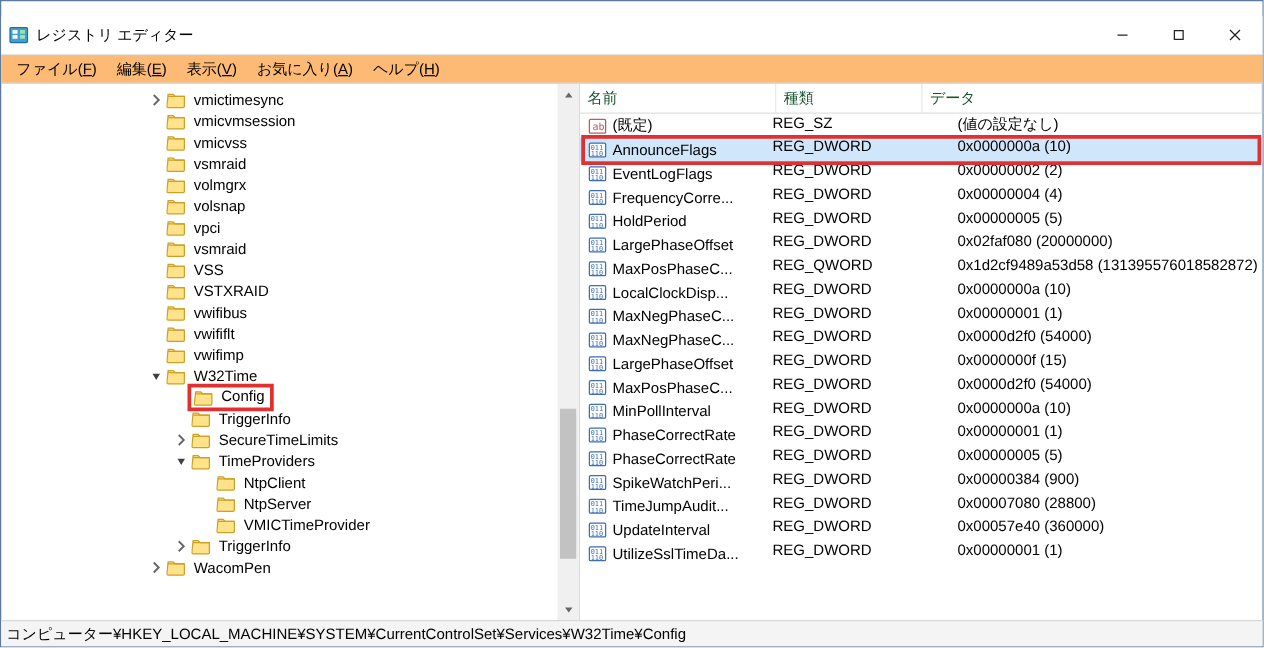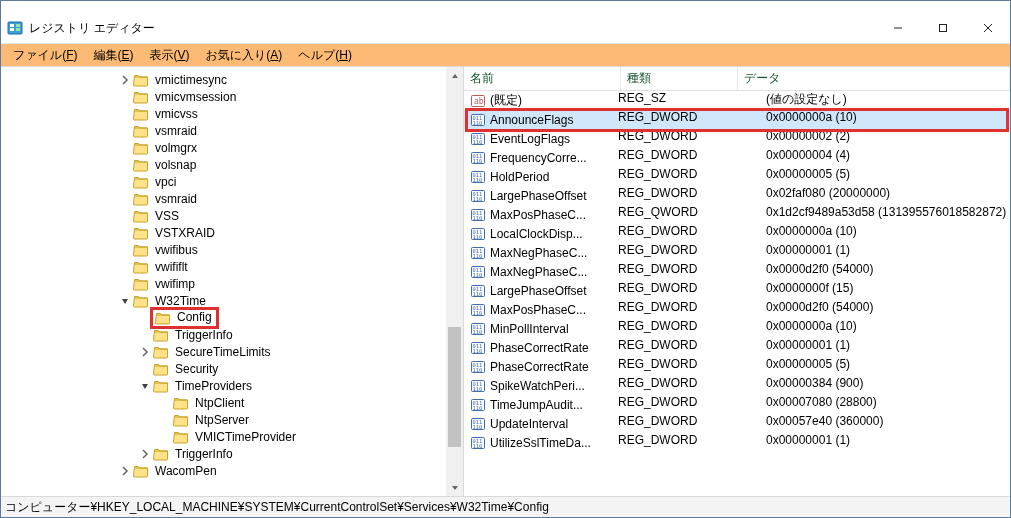--- a/index.html
+++ b/index.html
@@ -296,31 +296,20 @@
             <span class="folder-ico">
               <svg width="16" height="16" viewBox="0 0 16 16">
                 <path d="M1.5 3.5 h4 l1.5 1.5 h7.5 v8 a1 1 0 0 1 -1 1 h-12 a1 1 0 0 1 -1 -1 z" fill="#ffe28a" stroke="#c9a227"></path>
                 <path d="M1.5 5 h13" stroke="#c9a227"></path>
               </svg>
             </span>
             <span class="tree-label">SecureTimeLimits</span>
           </div>
           <div class="tree-row">
             <span class="indent" style="width: 136px;"></span>
-            <span class="exp"></span>
-            <span class="folder-ico">
-              <svg width="16" height="16" viewBox="0 0 16 16">
-                <path d="M1.5 3.5 h4 l1.5 1.5 h7.5 v8 a1 1 0 0 1 -1 1 h-12 a1 1 0 0 1 -1 -1 z" fill="#ffe28a" stroke="#c9a227"></path>
-                <path d="M1.5 5 h13" stroke="#c9a227"></path>
-              </svg>
-            </span>
-            <span class="tree-label">Security</span>
-          </div>
-          <div class="tree-row">
-            <span class="indent" style="width: 136px;"></span>
             <span class="exp">
               <svg width="10" height="10" viewBox="0 0 10 10">
                 <path d="M2 3 L8 3 L5 8 Z" fill="#404040"></path>
               </svg>
             </span>
             <span class="folder-ico">
               <svg width="16" height="16" viewBox="0 0 16 16">
                 <path d="M1.5 3.5 h4 l1.5 1.5 h7.5 v8 a1 1 0 0 1 -1 1 h-12 a1 1 0 0 1 -1 -1 z" fill="#ffe28a" stroke="#c9a227"></path>
                 <path d="M1.5 5 h13" stroke="#c9a227"></path>
               </svg>

